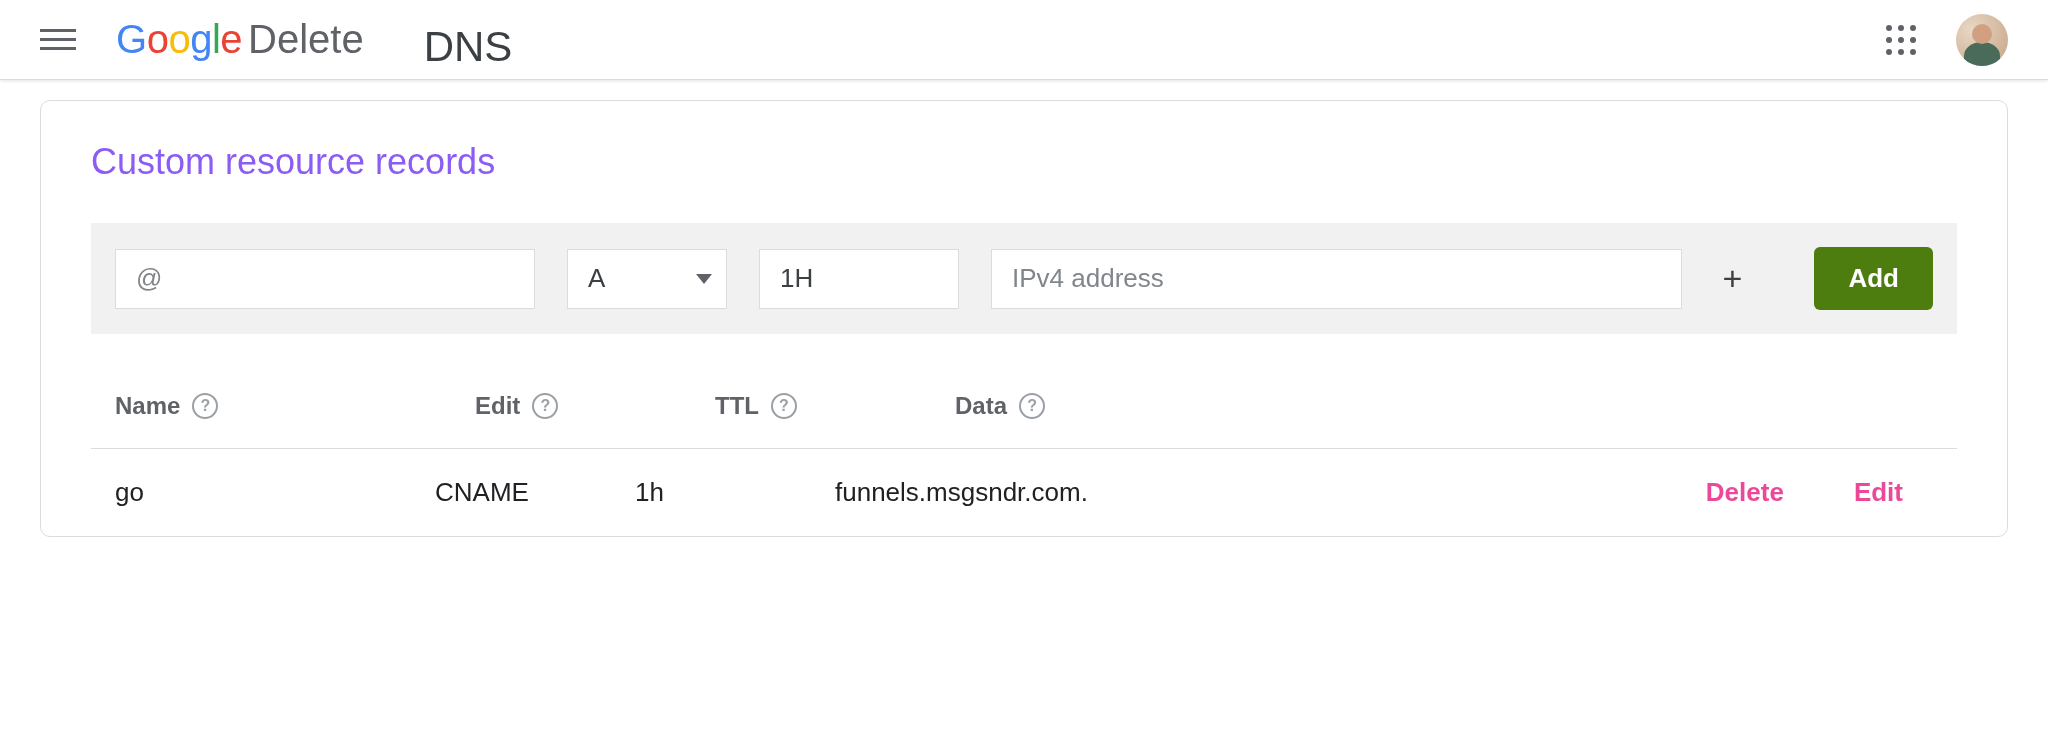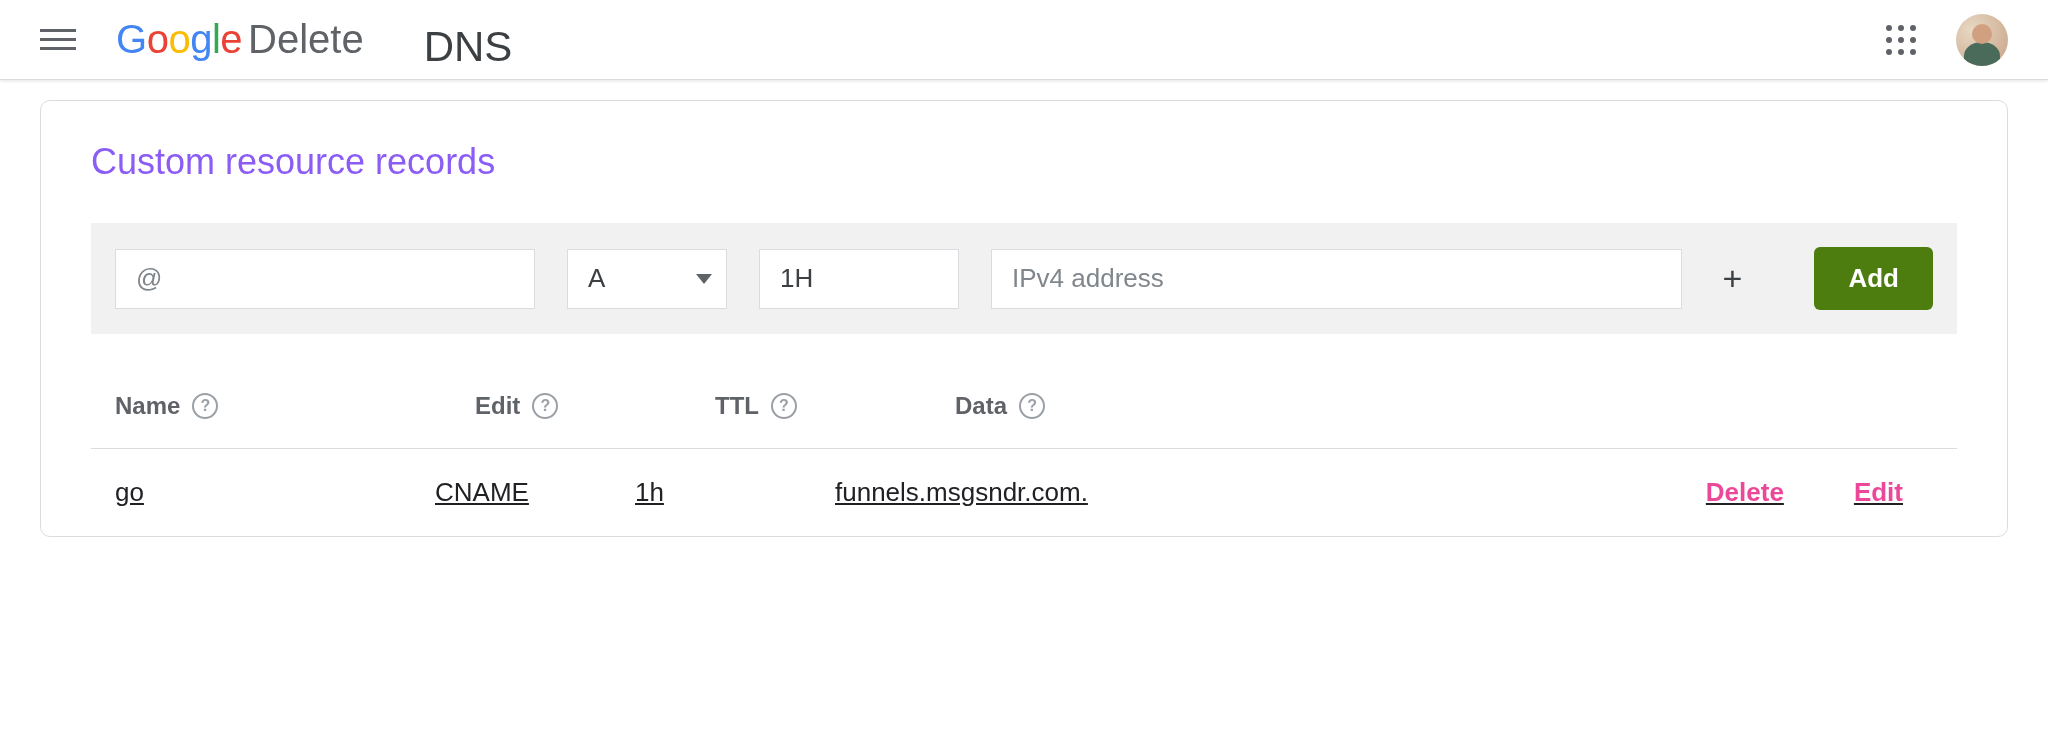--- a/index.html
+++ b/index.html
@@ -123,21 +123,21 @@
     align-items:center;
     padding: 28px 24px;
   }
   .thead { color:#5f6368; font-size:24px; font-weight:600; border-bottom:1px solid #dadce0;gap:40px; }
   .th { display:flex; align-items:center; gap:12px; }
   .help {
     width:26px; height:26px; border:2px solid #9aa0a6; border-radius:50%;
     display:inline-flex; align-items:center; justify-content:center;
     font-size:16px; color:#9aa0a6; font-weight:700; cursor:pointer;
   }
-  .trow { font-size:26px; color:#202124;text-decoration:underline; }
+  .trow { font-size:26px; color:#202124; }
   .row-actions { display:flex; justify-content:flex-end; gap:70px; padding-right: 30px; }
   .row-actions button {
     background:none; border:none; color:#ec4899; font-size:26px; font-weight:600; cursor:pointer;
   }
 </style>
 </head>
 <body>
 
 <div class="header">
   <div class="hamburger">

